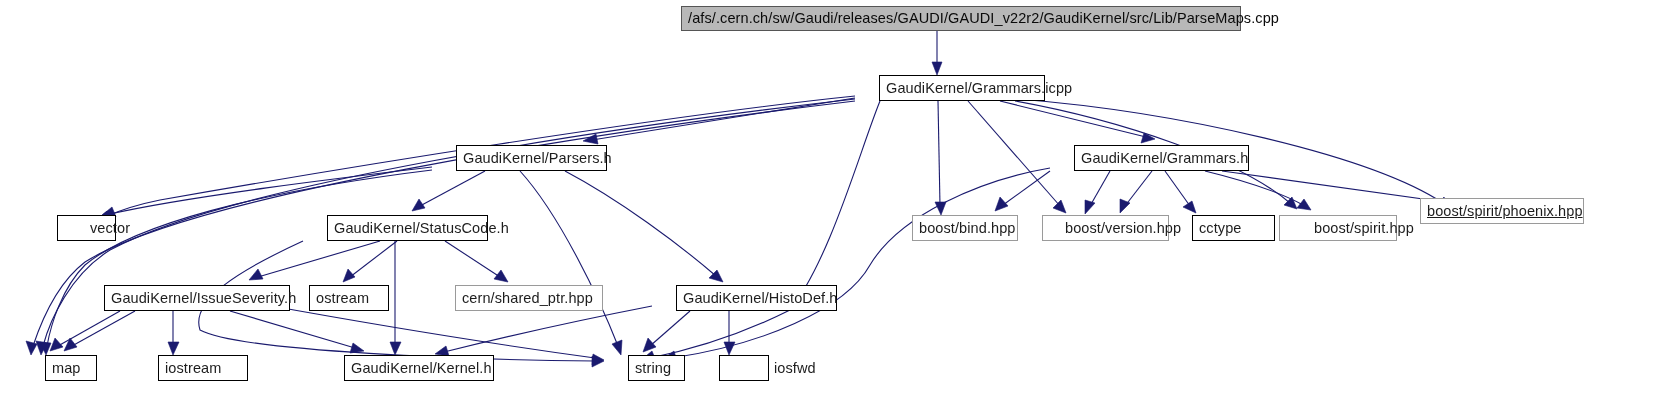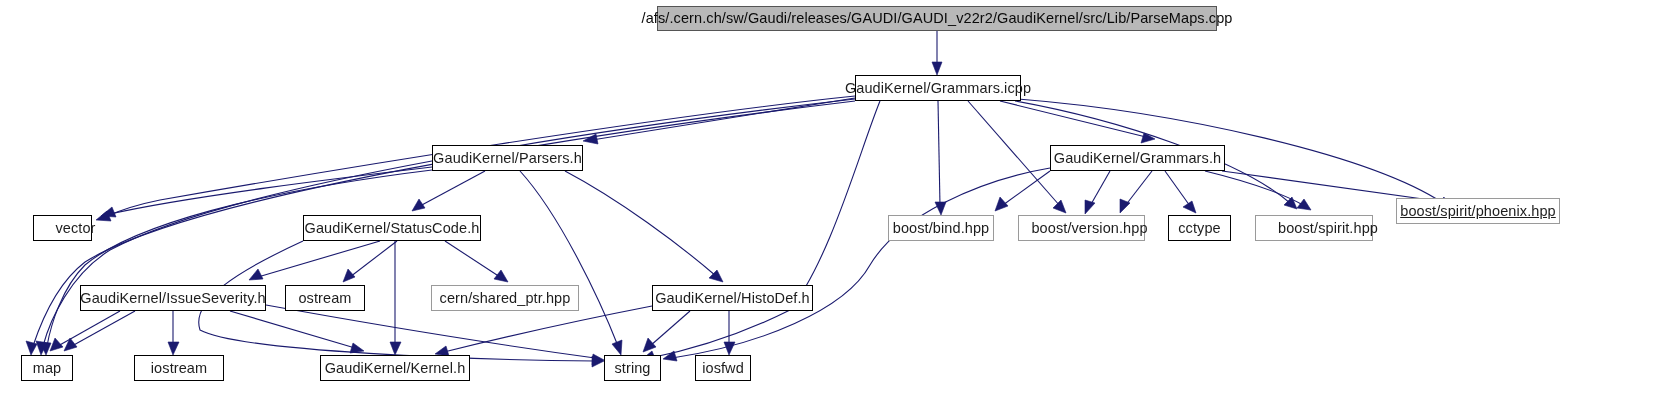--- a/index.html
+++ b/index.html
@@ -34,26 +34,27 @@
     stroke: #1a1a6e;
     stroke-width: 0.6;
   }
   .node-box {
     position: absolute;
     box-sizing: border-box;
     background: #ffffff;
     border: 1px solid #000000;
     display: flex;
     align-items: center;
-    justify-content: center;
+    justify-content: flex-start;
     font-size: 14.5px;
     color: #1d1d1d;
     white-space: nowrap;
     line-height: 1;
     letter-spacing: 0.1px;
+    margin-left: 24px;
   }
   .node-box.external {
     border-color: #9a9a9a;
   }
   .node-box.root {
     background: #b8b8b8;
     border: 1px solid #555555;
     color: #0a0a0a;
   }
   .node-label {
@@ -263,33 +264,33 @@
   </div>
 
   <div class="node-box" style="left:1050px; top:145px; width:175px; height:26px;">
     <span class="node-label">GaudiKernel/Grammars.h</span>
   </div>
 
   <div class="node-box" style="left:33px; top:215px; width:59px; height:26px;padding-left:26px;">
     <span class="node-label">vector</span>
   </div>
 
-  <div class="node-box" style="left:303px; top:215px; width:178px; height:26px;">
+  <div class="node-box" style="left:303px; top:215px; width:161px; height:26px;">
     <span class="node-label">GaudiKernel/StatusCode.h</span>
   </div>
 
   <div class="node-box external" style="left:888px; top:215px; width:106px; height:26px;">
     <span class="node-label">boost/bind.hpp</span>
   </div>
 
   <div class="node-box external" style="left:1018px; top:215px; width:127px; height:26px;padding-left:16px;">
     <span class="node-label">boost/version.hpp</span>
   </div>
 
-  <div class="node-box" style="left:1168px; top:215px; width:63px; height:26px;">
+  <div class="node-box" style="left:1168px; top:215px; width:83px; height:26px;">
     <span class="node-label">cctype</span>
   </div>
 
   <div class="node-box external" style="left:1255px; top:215px; width:118px; height:26px;padding-left:28px;">
     <span class="node-label">boost/spirit.hpp</span>
   </div>
 
   <div class="node-box external" style="left:1396px; top:198px; width:164px; height:26px;text-decoration:underline;">
     <span class="node-label">boost/spirit/phoenix.hpp</span>
   </div>
@@ -319,17 +320,17 @@
   </div>
 
   <div class="node-box" style="left:320px; top:355px; width:150px; height:26px;">
     <span class="node-label">GaudiKernel/Kernel.h</span>
   </div>
 
   <div class="node-box" style="left:604px; top:355px; width:57px; height:26px;">
     <span class="node-label">string</span>
   </div>
 
-  <div class="node-box" style="left:695px; top:355px; width:56px; height:26px;">
+  <div class="node-box" style="left:695px; top:355px; width:44px; height:26px;padding-left:48px;">
     <span class="node-label">iosfwd</span>
   </div>
 
 </div>
 
 </body></html>

